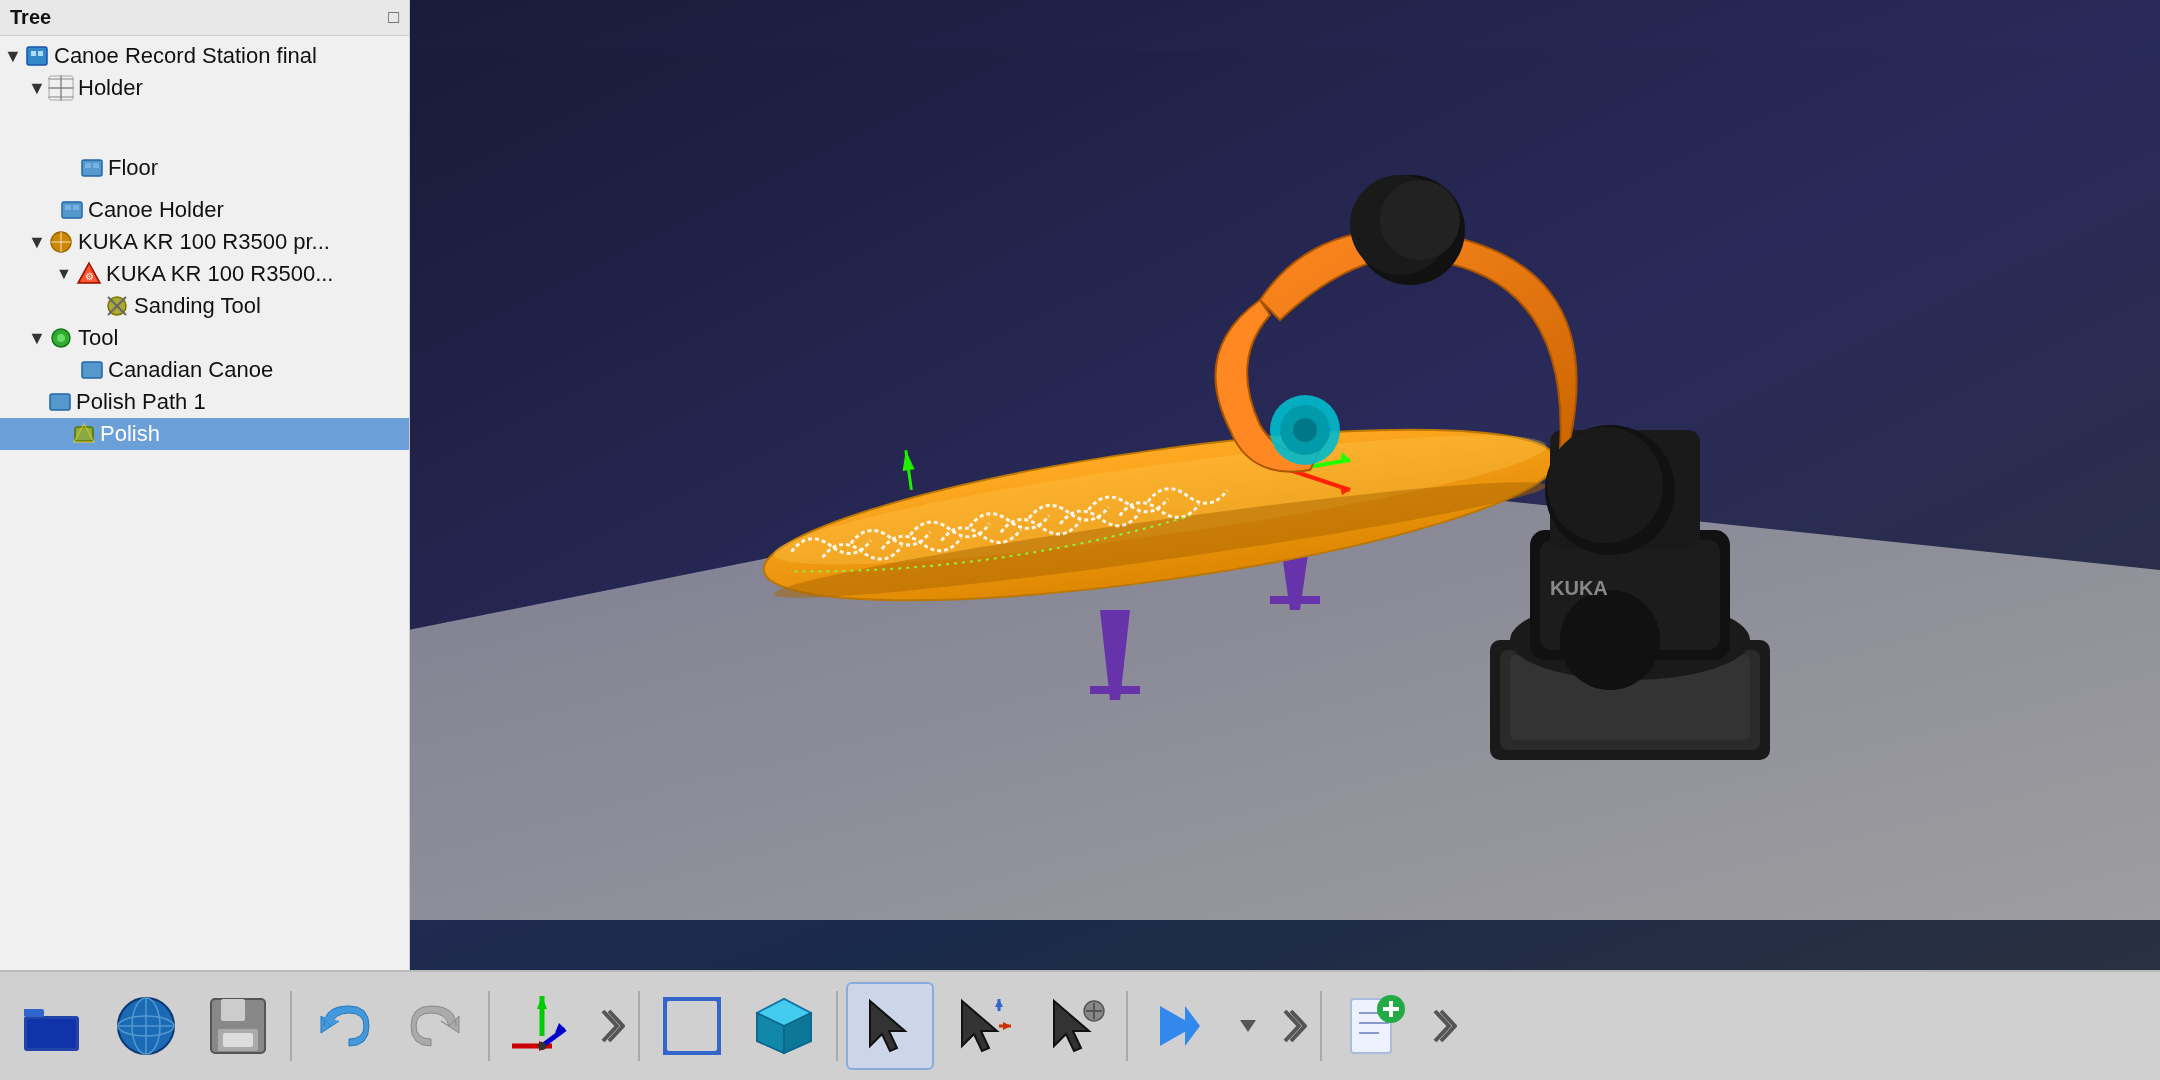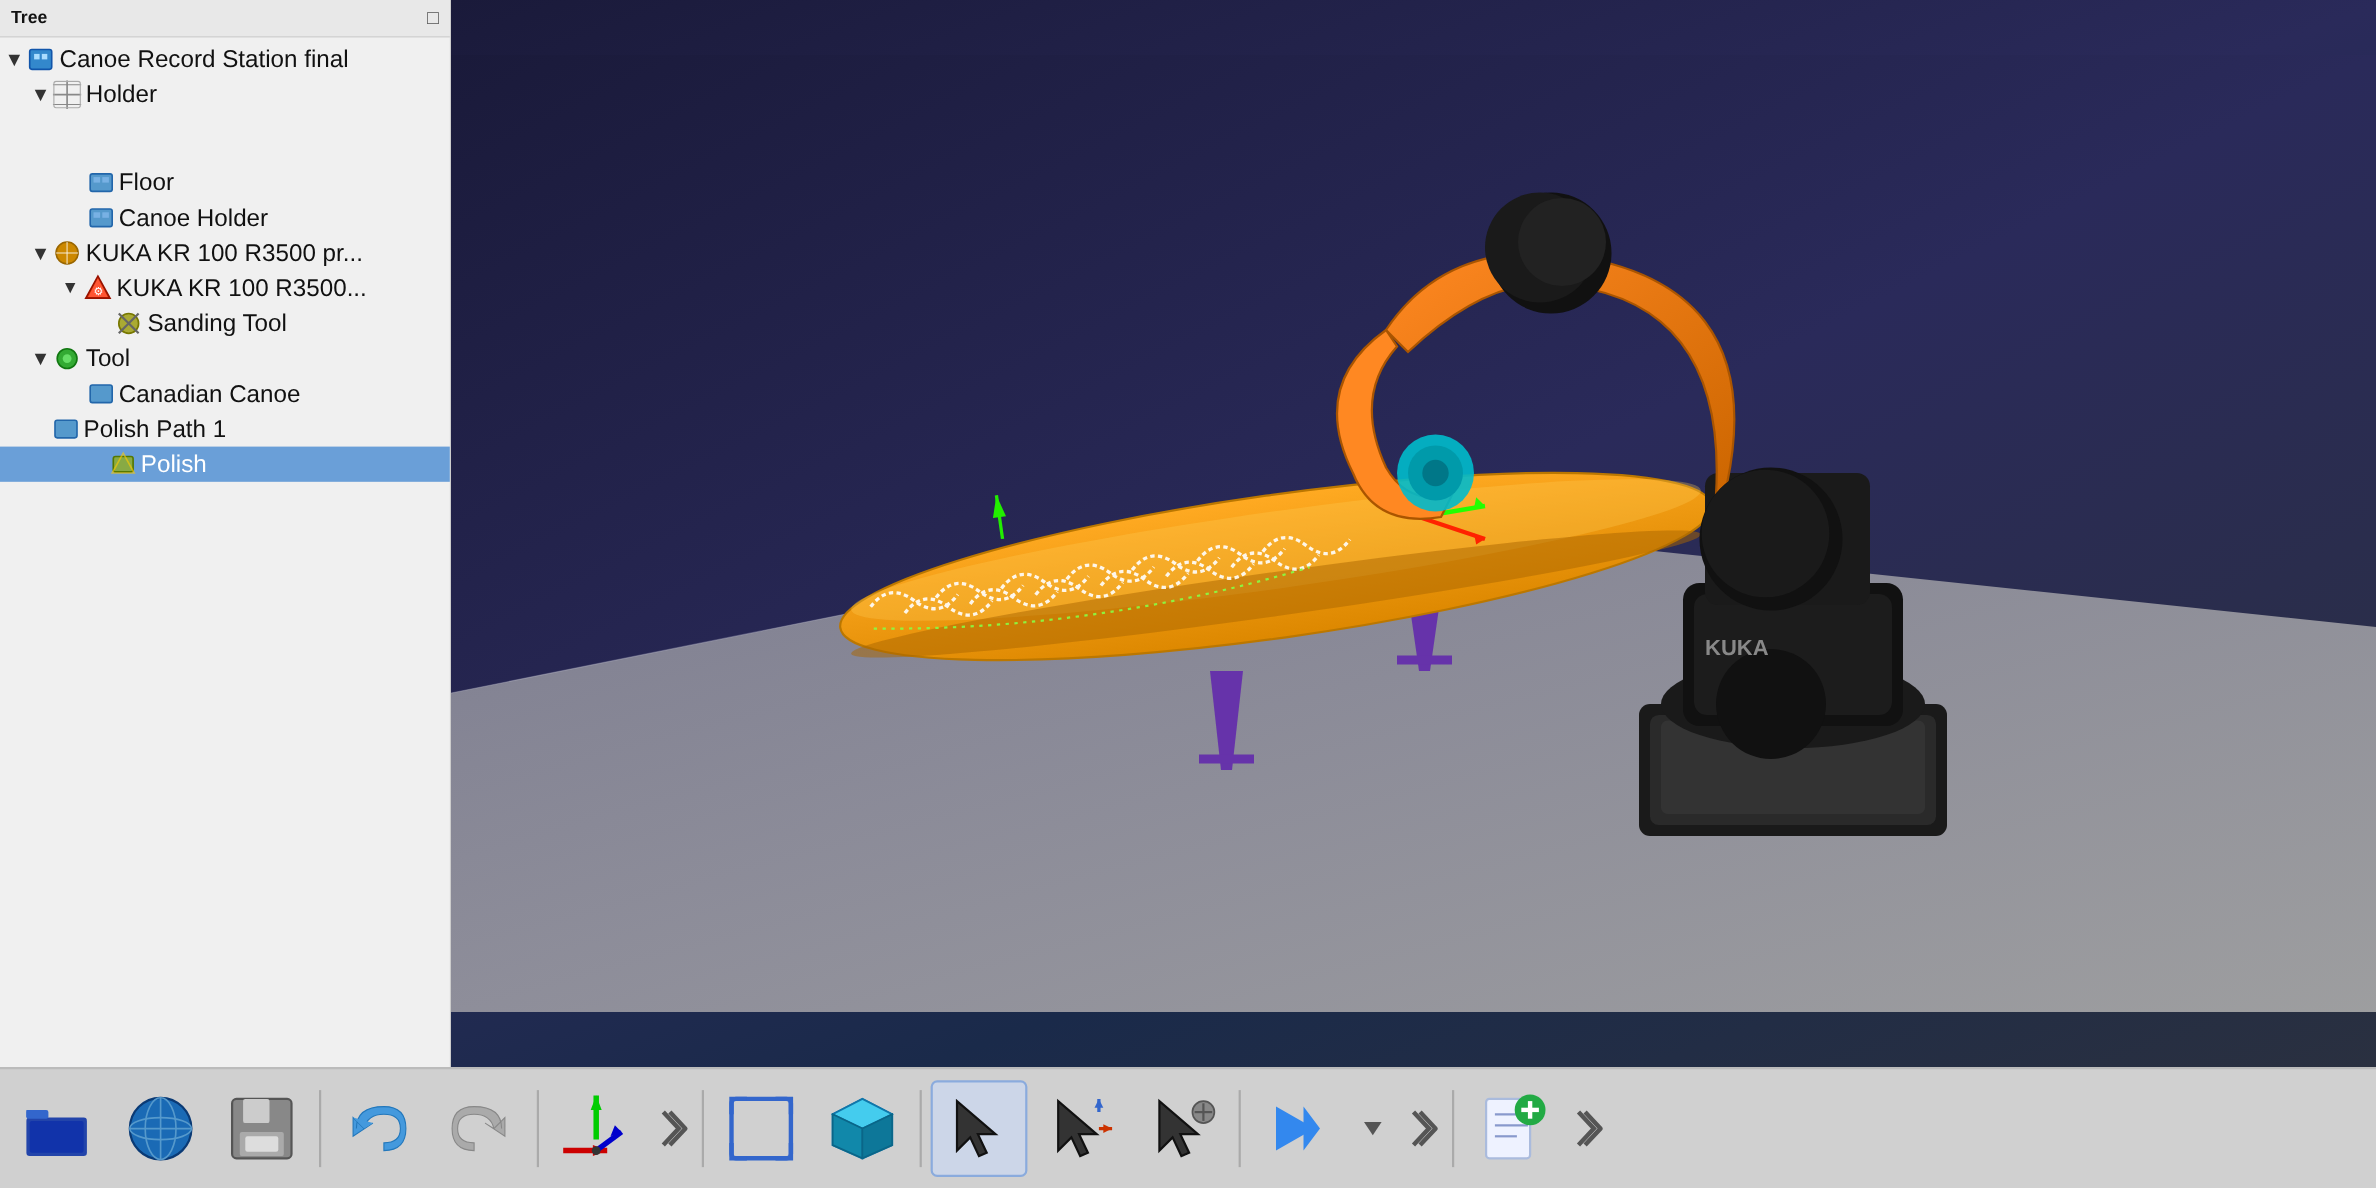--- a/index.html
+++ b/index.html
@@ -33,21 +33,21 @@
     .tree-header {
       display: flex;
       align-items: center;
       justify-content: space-between;
       padding: 6px 10px;
       background: #e8e8e8;
       border-bottom: 1px solid #ccc;
     }
 
     .tree-title {
-      font-size: 16px;
+      font-size: 20px;
       font-weight: bold;
       color: #111;
     }
 
     .tree-close-btn {
       font-size: 18px;
       color: #555;
       cursor: pointer;
     }
 
@@ -188,21 +188,21 @@
         <span style="display:inline-flex;align-items:center;margin-right:4px;">
           <svg width="24" height="24" viewBox="0 0 24 24">
               <rect x="2" y="4" width="20" height="16" rx="2" fill="#5599cc" stroke="#2266aa" stroke-width="1.5"></rect>
               <rect x="5" y="7" width="6" height="5" fill="#88bbee" opacity="0.7"></rect>
               <rect x="13" y="7" width="6" height="5" fill="#88bbee" opacity="0.7"></rect>
             </svg>
         </span>
         <span>Floor</span>
       </div>
 
-      <div class="tree-item" style="padding-left:60px;">
+      <div class="tree-item" style="padding-left:40px;margin-top:10px;">
         <span class="tree-arrow" style="width:20px;"></span>
         <span style="display:inline-flex;align-items:center;margin-right:4px;">
           <svg width="24" height="24" viewBox="0 0 24 24">
               <rect x="2" y="4" width="20" height="16" rx="2" fill="#5599cc" stroke="#2266aa" stroke-width="1.5"></rect>
               <rect x="5" y="7" width="6" height="5" fill="#88bbee" opacity="0.7"></rect>
               <rect x="13" y="7" width="6" height="5" fill="#88bbee" opacity="0.7"></rect>
             </svg>
         </span>
         <span>Canoe Holder</span>
       </div>
@@ -268,21 +268,21 @@
         <span class="tree-arrow" style="width:20px;"></span>
         <span style="display:inline-flex;align-items:center;margin-right:4px;">
           <svg width="24" height="24" viewBox="0 0 24 24">
               <rect x="2" y="4" width="20" height="16" rx="2" fill="#5599cc" stroke="#2266aa" stroke-width="1.5"></rect>
             </svg>
         </span>
         <span>Polish Path 1</span>
       </div>
 
 
-      <div class="tree-item selected" style="padding-left:80px;">
+      <div class="tree-item selected" style="padding-left:52px;">
         <span class="tree-arrow" style="width:20px;"></span>
         <span style="display:inline-flex;align-items:center;margin-right:4px;">
           <svg width="24" height="24" viewBox="0 0 24 24">
               <rect x="3" y="5" width="18" height="14" rx="2" fill="#88aa44" stroke="#557700" stroke-width="1.5"></rect>
               <polygon points="12,2 22,20 2,20" fill="none" stroke="#ffcc00" stroke-width="1.5" opacity="0.6"></polygon>
             </svg>
         </span>
         <span>Polish</span>
       </div>
 

